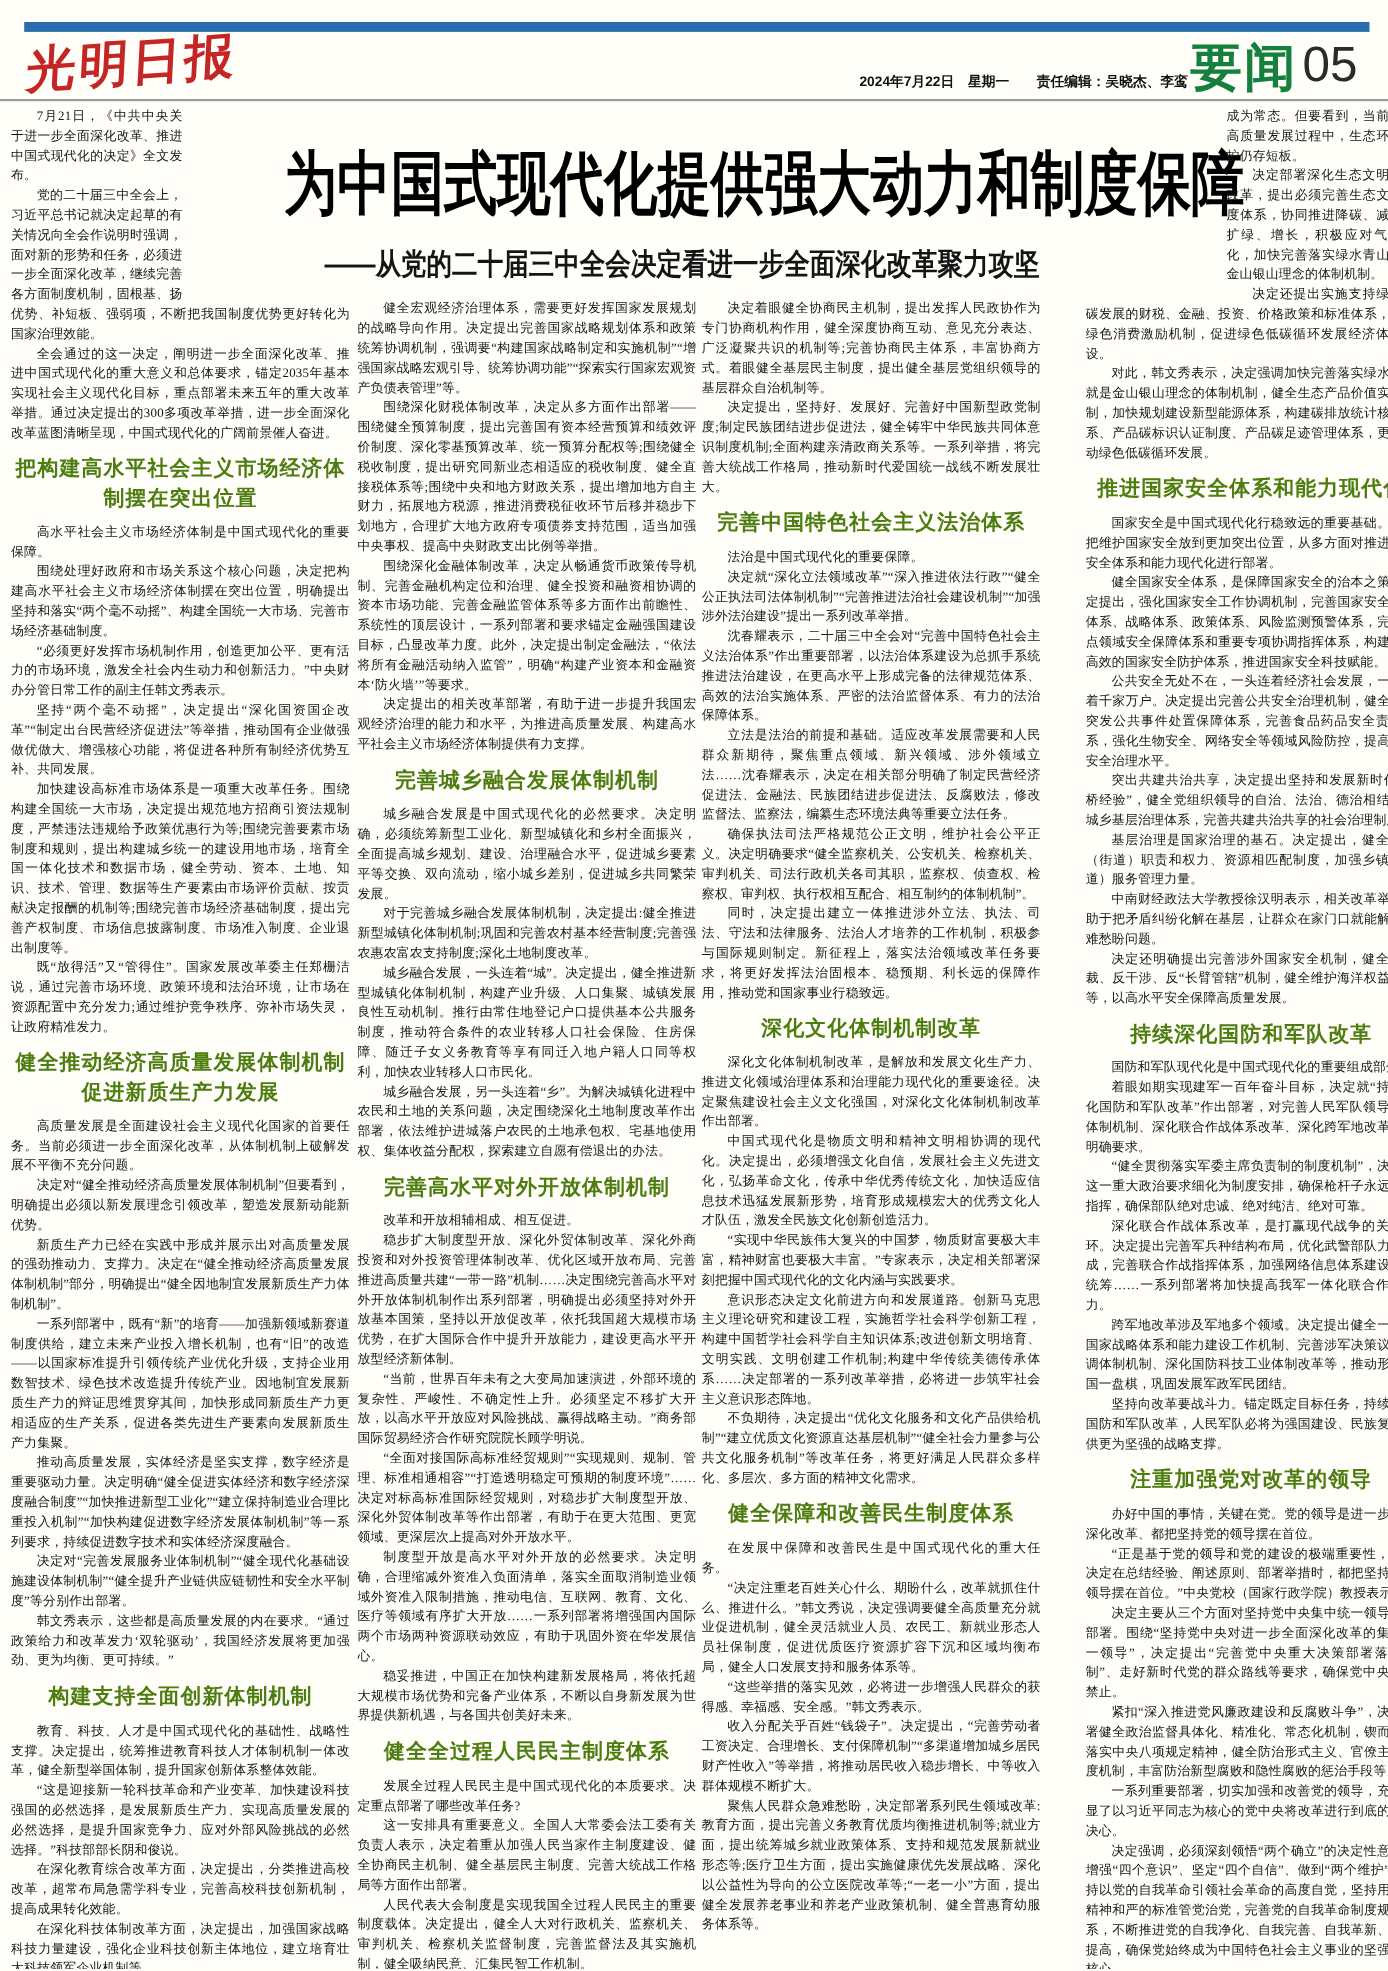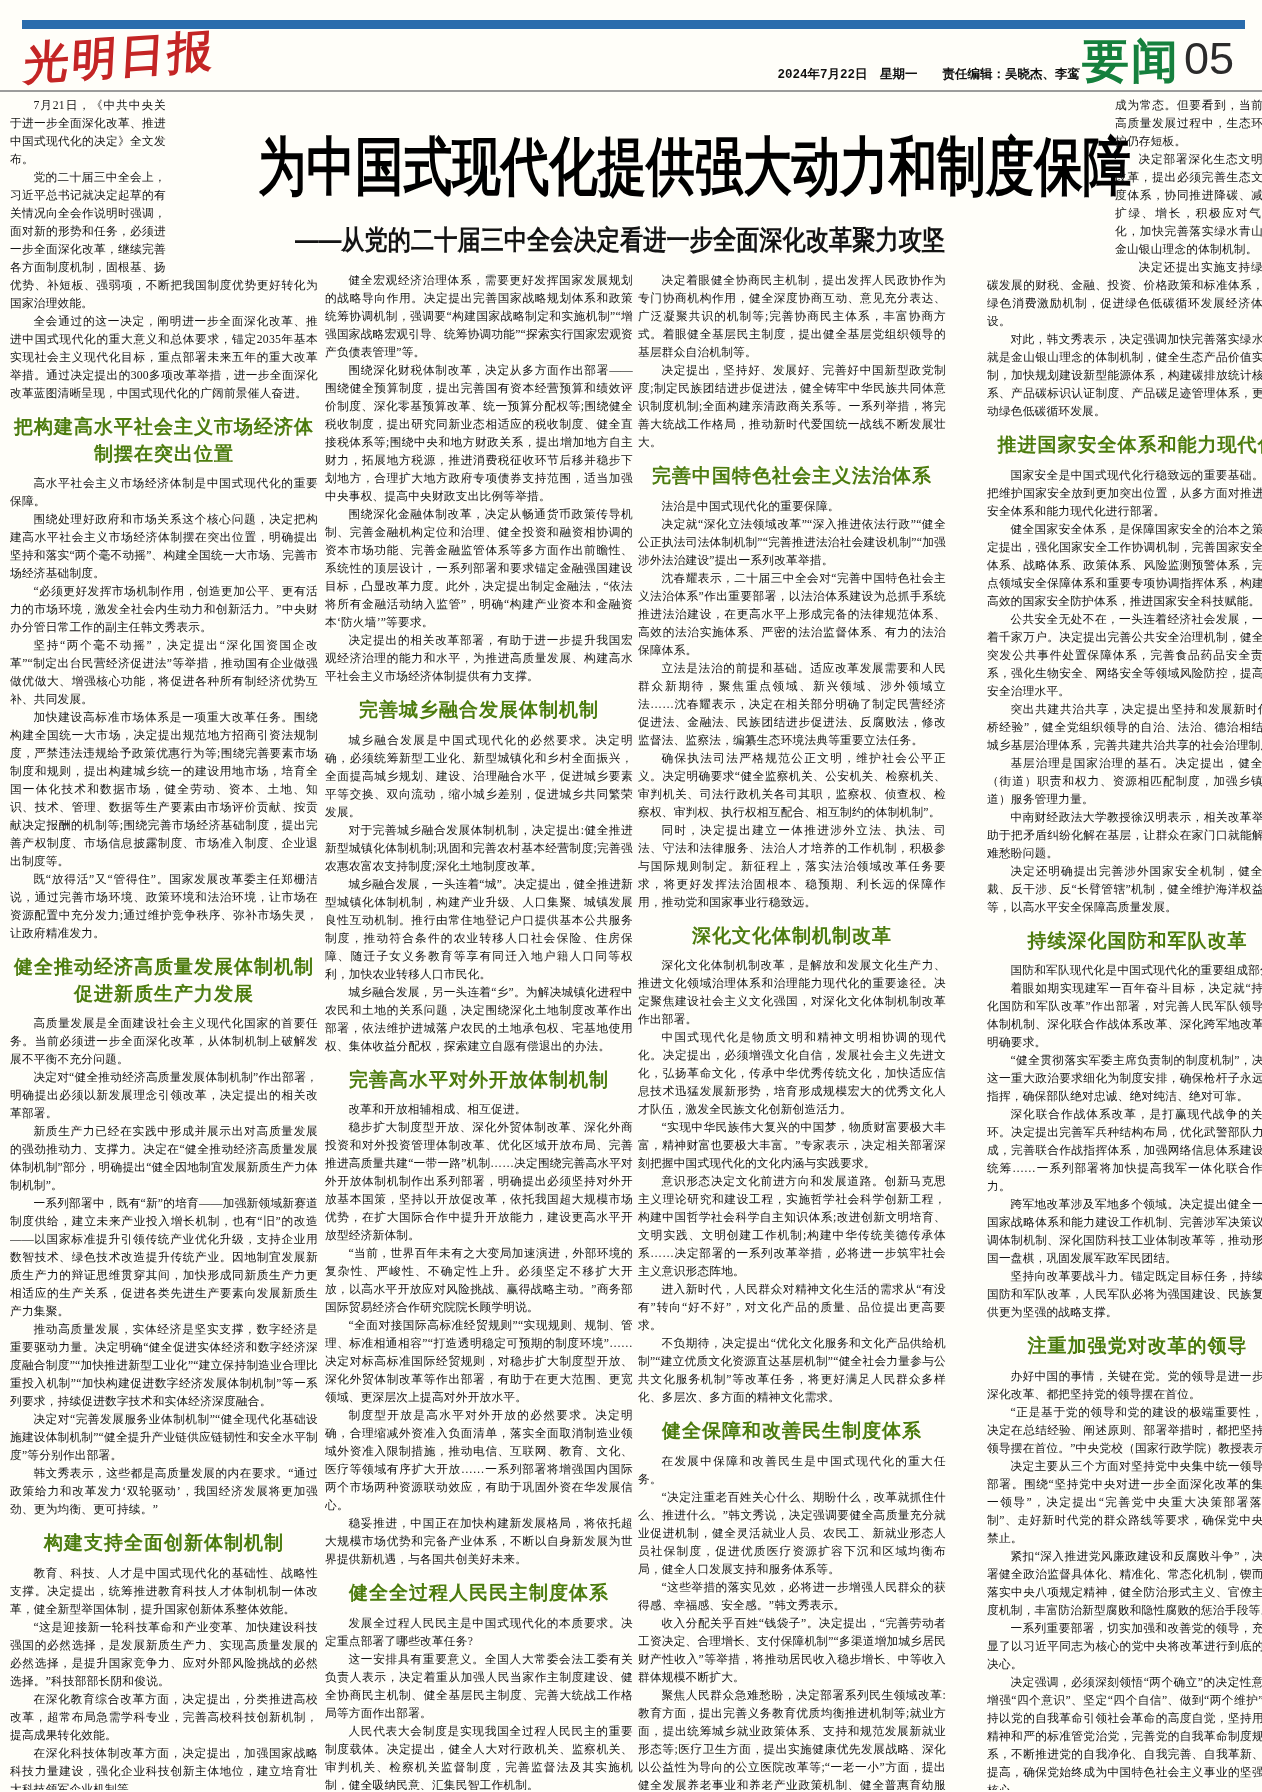--- a/index.html
+++ b/index.html
@@ -3,21 +3,21 @@
 <meta charset="utf-8">
 <style>
   html,body{margin:0;padding:0;background:#e8e8e8;}
   .page{position:relative;width:1262px;height:1792px;background:#fffef9;overflow:hidden;
         font-family:"Liberation Serif","DejaVu Serif",serif;color:#141414;}
   .topbar{position:absolute;left:22px;top:20px;width:1223px;height:9px;}
   .logo{position:absolute;left:24px;top:34px;font-size:45px;font-weight:bold;
         letter-spacing:3px;transform:rotate(-4deg) skewX(-7deg);transform-origin:left center;
         font-family:"Liberation Serif",serif;}
   .dateline{position:absolute;left:620px;top:66px;width:460px;text-align:right;
-        font-size:12.5px;font-weight:bold;font-family:Liberation Mono, monospace;color:#111;}
+        font-size:12.5px;font-weight:bold;font-family:Liberation Sans, sans-serif;color:#111;}
   .section-label{position:absolute;left:1082px;top:30px;font-size:47px;font-weight:900;
         font-family:"Liberation Sans",sans-serif;letter-spacing:2px;}
   .page-num{position:absolute;left:1184px;top:33px;font-size:45px;color:#2b2b2b;
         font-family:"Liberation Sans",sans-serif;text-align:right;}
   .mast-rule{position:absolute;left:0;top:90px;width:1262px;height:2px;background:#9c9c9c;}
   .headline{position:absolute;left:150px;top:124px;width:940px;text-align:center;}
   .headline .t{font-size:63px;font-weight:900;color:#000;white-space:nowrap;
         font-family:"Liberation Sans",sans-serif;transform:scaleX(0.77);transform-origin:center;}
   .headline .s{margin-top:12px;font-size:27px;font-weight:bold;white-space:nowrap;
         font-family:"Liberation Sans",sans-serif;transform:scaleX(0.86);transform-origin:center;}
@@ -57,21 +57,21 @@
       <p class="para">全会通过的这一决定，阐明进一步全面深化改革、推进中国式现代化的重大意义和总体要求，锚定2035年基本实现社会主义现代化目标，重点部署未来五年的重大改革举措。通过决定提出的300多项改革举措，进一步全面深化改革蓝图清晰呈现，中国式现代化的广阔前景催人奋进。</p>
       <div class="sec-h">把构建高水平社会主义市场经济体制摆在突出位置</div>
       <p class="para">高水平社会主义市场经济体制是中国式现代化的重要保障。</p>
       <p class="para">围绕处理好政府和市场关系这个核心问题，决定把构建高水平社会主义市场经济体制摆在突出位置，明确提出坚持和落实“两个毫不动摇”、构建全国统一大市场、完善市场经济基础制度。</p>
       <p class="para">“必须更好发挥市场机制作用，创造更加公平、更有活力的市场环境，激发全社会内生动力和创新活力。”中央财办分管日常工作的副主任韩文秀表示。</p>
       <p class="para">坚持“两个毫不动摇”，决定提出“深化国资国企改革”“制定出台民营经济促进法”等举措，推动国有企业做强做优做大、增强核心功能，将促进各种所有制经济优势互补、共同发展。</p>
       <p class="para">加快建设高标准市场体系是一项重大改革任务。围绕构建全国统一大市场，决定提出规范地方招商引资法规制度，严禁违法违规给予政策优惠行为等;围绕完善要素市场制度和规则，提出构建城乡统一的建设用地市场，培育全国一体化技术和数据市场，健全劳动、资本、土地、知识、技术、管理、数据等生产要素由市场评价贡献、按贡献决定报酬的机制等;围绕完善市场经济基础制度，提出完善产权制度、市场信息披露制度、市场准入制度、企业退出制度等。</p>
       <p class="para">既“放得活”又“管得住”。国家发展改革委主任郑栅洁说，通过完善市场环境、政策环境和法治环境，让市场在资源配置中充分发力;通过维护竞争秩序、弥补市场失灵，让政府精准发力。</p>
       <div class="sec-h">健全推动经济高质量发展体制机制　促进新质生产力发展</div>
       <p class="para">高质量发展是全面建设社会主义现代化国家的首要任务。当前必须进一步全面深化改革，从体制机制上破解发展不平衡不充分问题。</p>
-      <p class="para">决定对“健全推动经济高质量发展体制机制”作出部署，明确提出必须以新发展理念引领改革，决定提出的相关改革部署。</p>
+      <p class="para">决定对“健全推动经济高质量发展体制机制”但要看到，明确提出必须以新发展理念引领改革，塑造发展新动能新优势。</p>
       <p class="para">新质生产力已经在实践中形成并展示出对高质量发展的强劲推动力、支撑力。决定在“健全推动经济高质量发展体制机制”部分，明确提出“健全因地制宜发展新质生产力体制机制”。</p>
       <p class="para">一系列部署中，既有“新”的培育——加强新领域新赛道制度供给，建立未来产业投入增长机制，也有“旧”的改造——以国家标准提升引领传统产业优化升级，支持企业用数智技术、绿色技术改造提升传统产业。因地制宜发展新质生产力的辩证思维贯穿其间，加快形成同新质生产力更相适应的生产关系，促进各类先进生产要素向发展新质生产力集聚。</p>
       <p class="para">推动高质量发展，实体经济是坚实支撑，数字经济是重要驱动力量。决定明确“健全促进实体经济和数字经济深度融合制度”“加快推进新型工业化”“建立保持制造业合理比重投入机制”“加快构建促进数字经济发展体制机制”等一系列要求，持续促进数字技术和实体经济深度融合。</p>
       <p class="para">决定对“完善发展服务业体制机制”“健全现代化基础设施建设体制机制”“健全提升产业链供应链韧性和安全水平制度”等分别作出部署。</p>
       <p class="para">韩文秀表示，这些都是高质量发展的内在要求。“通过政策给力和改革发力‘双轮驱动’，我国经济发展将更加强劲、更为均衡、更可持续。”</p>
       <div class="sec-h">构建支持全面创新体制机制</div>
       <p class="para">教育、科技、人才是中国式现代化的基础性、战略性支撑。决定提出，统筹推进教育科技人才体制机制一体改革，健全新型举国体制，提升国家创新体系整体效能。</p>
       <p class="para">“这是迎接新一轮科技革命和产业变革、加快建设科技强国的必然选择，是发展新质生产力、实现高质量发展的必然选择，是提升国家竞争力、应对外部风险挑战的必然选择。”科技部部长阴和俊说。</p>
       <p class="para">在深化教育综合改革方面，决定提出，分类推进高校改革，超常布局急需学科专业，完善高校科技创新机制，提高成果转化效能。</p>
       <p class="para">在深化科技体制改革方面，决定提出，加强国家战略科技力量建设，强化企业科技创新主体地位，建立培育壮大科技领军企业机制等。</p>
@@ -106,21 +106,20 @@
       <p class="para">决定就“深化立法领域改革”“深入推进依法行政”“健全公正执法司法体制机制”“完善推进法治社会建设机制”“加强涉外法治建设”提出一系列改革举措。</p>
       <p class="para">沈春耀表示，二十届三中全会对“完善中国特色社会主义法治体系”作出重要部署，以法治体系建设为总抓手系统推进法治建设，在更高水平上形成完备的法律规范体系、高效的法治实施体系、严密的法治监督体系、有力的法治保障体系。</p>
       <p class="para">立法是法治的前提和基础。适应改革发展需要和人民群众新期待，聚焦重点领域、新兴领域、涉外领域立法……沈春耀表示，决定在相关部分明确了制定民营经济促进法、金融法、民族团结进步促进法、反腐败法，修改监督法、监察法，编纂生态环境法典等重要立法任务。</p>
       <p class="para">确保执法司法严格规范公正文明，维护社会公平正义。决定明确要求“健全监察机关、公安机关、检察机关、审判机关、司法行政机关各司其职，监察权、侦查权、检察权、审判权、执行权相互配合、相互制约的体制机制”。</p>
       <p class="para">同时，决定提出建立一体推进涉外立法、执法、司法、守法和法律服务、法治人才培养的工作机制，积极参与国际规则制定。新征程上，落实法治领域改革任务要求，将更好发挥法治固根本、稳预期、利长远的保障作用，推动党和国家事业行稳致远。</p>
       <div class="sec-h">深化文化体制机制改革</div>
       <p class="para">深化文化体制机制改革，是解放和发展文化生产力、推进文化领域治理体系和治理能力现代化的重要途径。决定聚焦建设社会主义文化强国，对深化文化体制机制改革作出部署。</p>
       <p class="para">中国式现代化是物质文明和精神文明相协调的现代化。决定提出，必须增强文化自信，发展社会主义先进文化，弘扬革命文化，传承中华优秀传统文化，加快适应信息技术迅猛发展新形势，培育形成规模宏大的优秀文化人才队伍，激发全民族文化创新创造活力。</p>
       <p class="para">“实现中华民族伟大复兴的中国梦，物质财富要极大丰富，精神财富也要极大丰富。”专家表示，决定相关部署深刻把握中国式现代化的文化内涵与实践要求。</p>
       <p class="para">意识形态决定文化前进方向和发展道路。创新马克思主义理论研究和建设工程，实施哲学社会科学创新工程，构建中国哲学社会科学自主知识体系;改进创新文明培育、文明实践、文明创建工作机制;构建中华传统美德传承体系……决定部署的一系列改革举措，必将进一步筑牢社会主义意识形态阵地。</p>
-      <p class="para">进入新时代，人民群众对精神文化生活的需求从“有没有”转向“好不好”，对文化产品的质量、品位提出更高要求。</p>
       <p class="para">不负期待，决定提出“优化文化服务和文化产品供给机制”“建立优质文化资源直达基层机制”“健全社会力量参与公共文化服务机制”等改革任务，将更好满足人民群众多样化、多层次、多方面的精神文化需求。</p>
       <div class="sec-h">健全保障和改善民生制度体系</div>
       <p class="para">在发展中保障和改善民生是中国式现代化的重大任务。</p>
       <p class="para">“决定注重老百姓关心什么、期盼什么，改革就抓住什么、推进什么。”韩文秀说，决定强调要健全高质量充分就业促进机制，健全灵活就业人员、农民工、新就业形态人员社保制度，促进优质医疗资源扩容下沉和区域均衡布局，健全人口发展支持和服务体系等。</p>
       <p class="para">“这些举措的落实见效，必将进一步增强人民群众的获得感、幸福感、安全感。”韩文秀表示。</p>
       <p class="para">收入分配关乎百姓“钱袋子”。决定提出，“完善劳动者工资决定、合理增长、支付保障机制”“多渠道增加城乡居民财产性收入”等举措，将推动居民收入稳步增长、中等收入群体规模不断扩大。</p>
       <p class="para">聚焦人民群众急难愁盼，决定部署系列民生领域改革:教育方面，提出完善义务教育优质均衡推进机制等;就业方面，提出统筹城乡就业政策体系、支持和规范发展新就业形态等;医疗卫生方面，提出实施健康优先发展战略、深化以公益性为导向的公立医院改革等;“一老一小”方面，提出健全发展养老事业和养老产业政策机制、健全普惠育幼服务体系等。</p>
     </div>
   <div class="col" id="col-4">
     <div class="spacer-l"></div>

